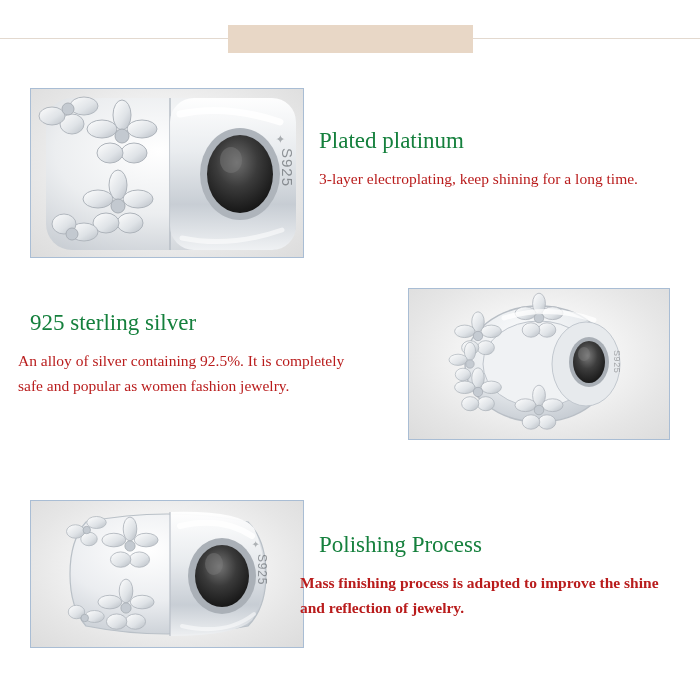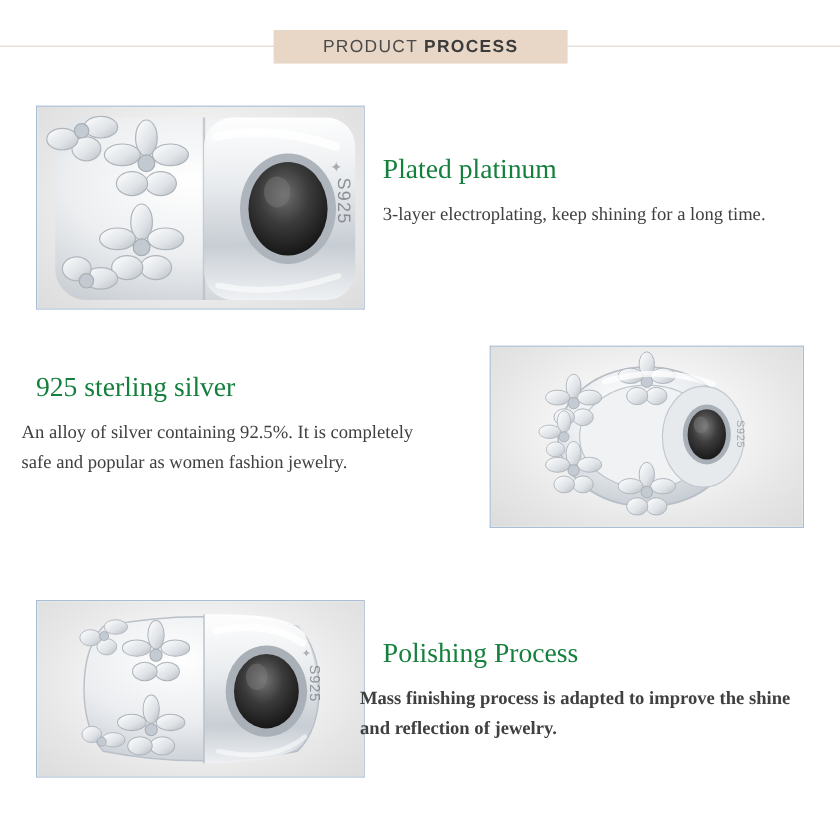--- a/index.html
+++ b/index.html
@@ -79,21 +79,21 @@
     font-family: "Liberation Serif", serif;
     font-size: 23px;
     color: #15803d;
     white-space: nowrap;
   }
   .txt-body {
     position: absolute;
     font-family: "Liberation Serif", serif;
     font-size: 15.5px;
     line-height: 25px;
-    color: #404040;
+    color: #b91c1c;
   }
 
   
   #photo1 { left: 30px;  top: 88px;  width: 274px; height: 170px; }
   #title1 { left: 319px; top: 128px; }
   #body1  { left: 319px; top: 166px; width: 330px; }
 
   
   #photo2 { left: 408px; top: 288px; width: 262px; height: 152px; }
   #title2 { left: 30px;  top: 310px; }
@@ -111,23 +111,20 @@
     top: 50%;
     transform: translate(-50%, -50%);
   }
 </style>
 </head>
 <body>
 
 <div class="header">
   <div class="header-rule"></div>
   <div class="header-band"></div>
-  <div class="header-title">
-    <span>PRODUCT </span><span class="strong">PROCESS</span>
-  </div>
 </div>
 
 <div class="photo" id="photo1">
   <div class="inner">
     <svg class="bead" width="274" height="170" viewBox="0 0 274 170">
       <defs>
         <radialGradient id="g1body" cx="45%" cy="35%" r="75%">
           <stop offset="0%" stop-color="#ffffff"></stop>
           <stop offset="55%" stop-color="#eceef0"></stop>
           <stop offset="100%" stop-color="#c9ced4"></stop>

